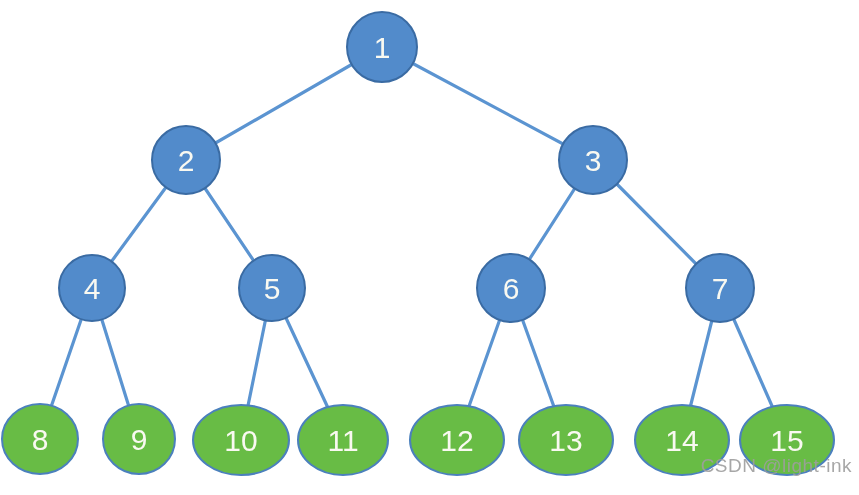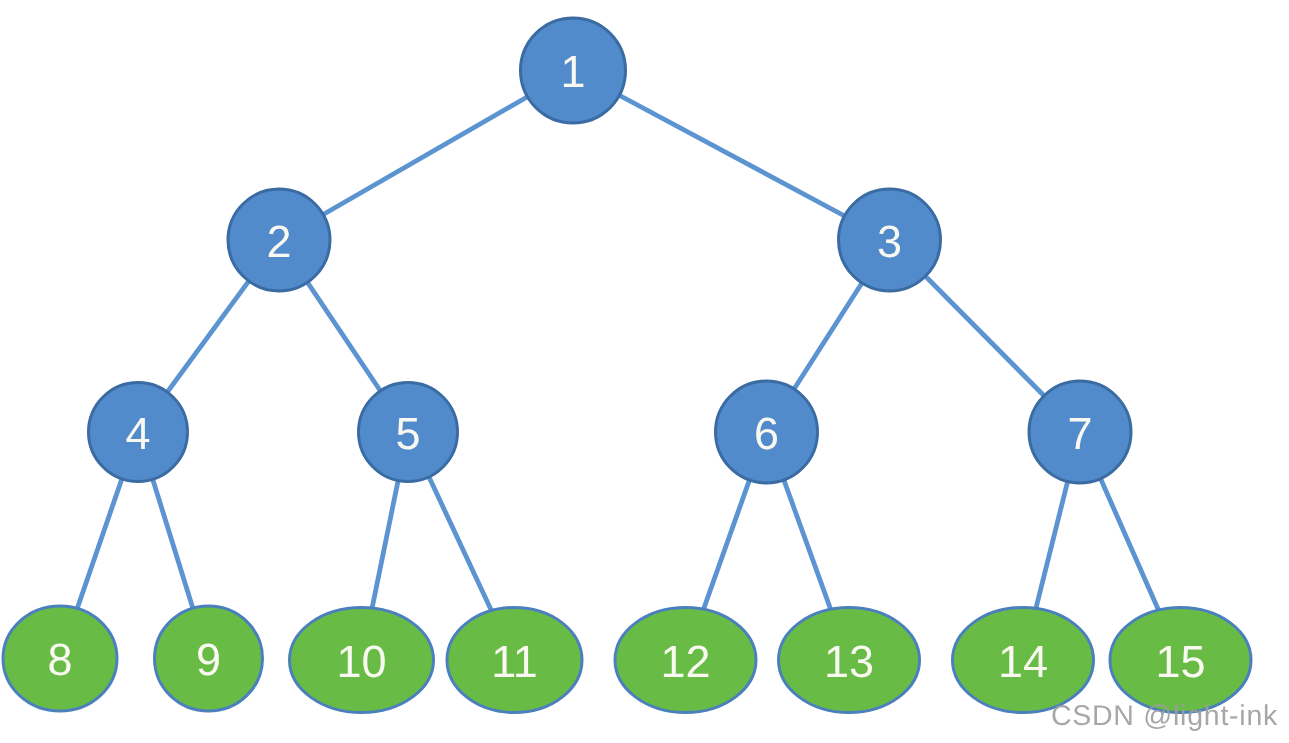--- a/index.html
+++ b/index.html
@@ -38,21 +38,21 @@
   }
   .node-label {
     fill: #F9F9F1;
     font-family: "Liberation Sans", sans-serif;
     font-size: 30px;
     text-anchor: middle;
   }
   .watermark {
     position: absolute;
     right: 7px;
-    bottom: 6px;
+    bottom: 18px;
     font-size: 19px;
     color: #9E9E9E;
     opacity: 0.9;
     letter-spacing: 0.5px;
     font-family: "Liberation Sans", sans-serif;
   }
 </style>
 </head>
 <body>
 

